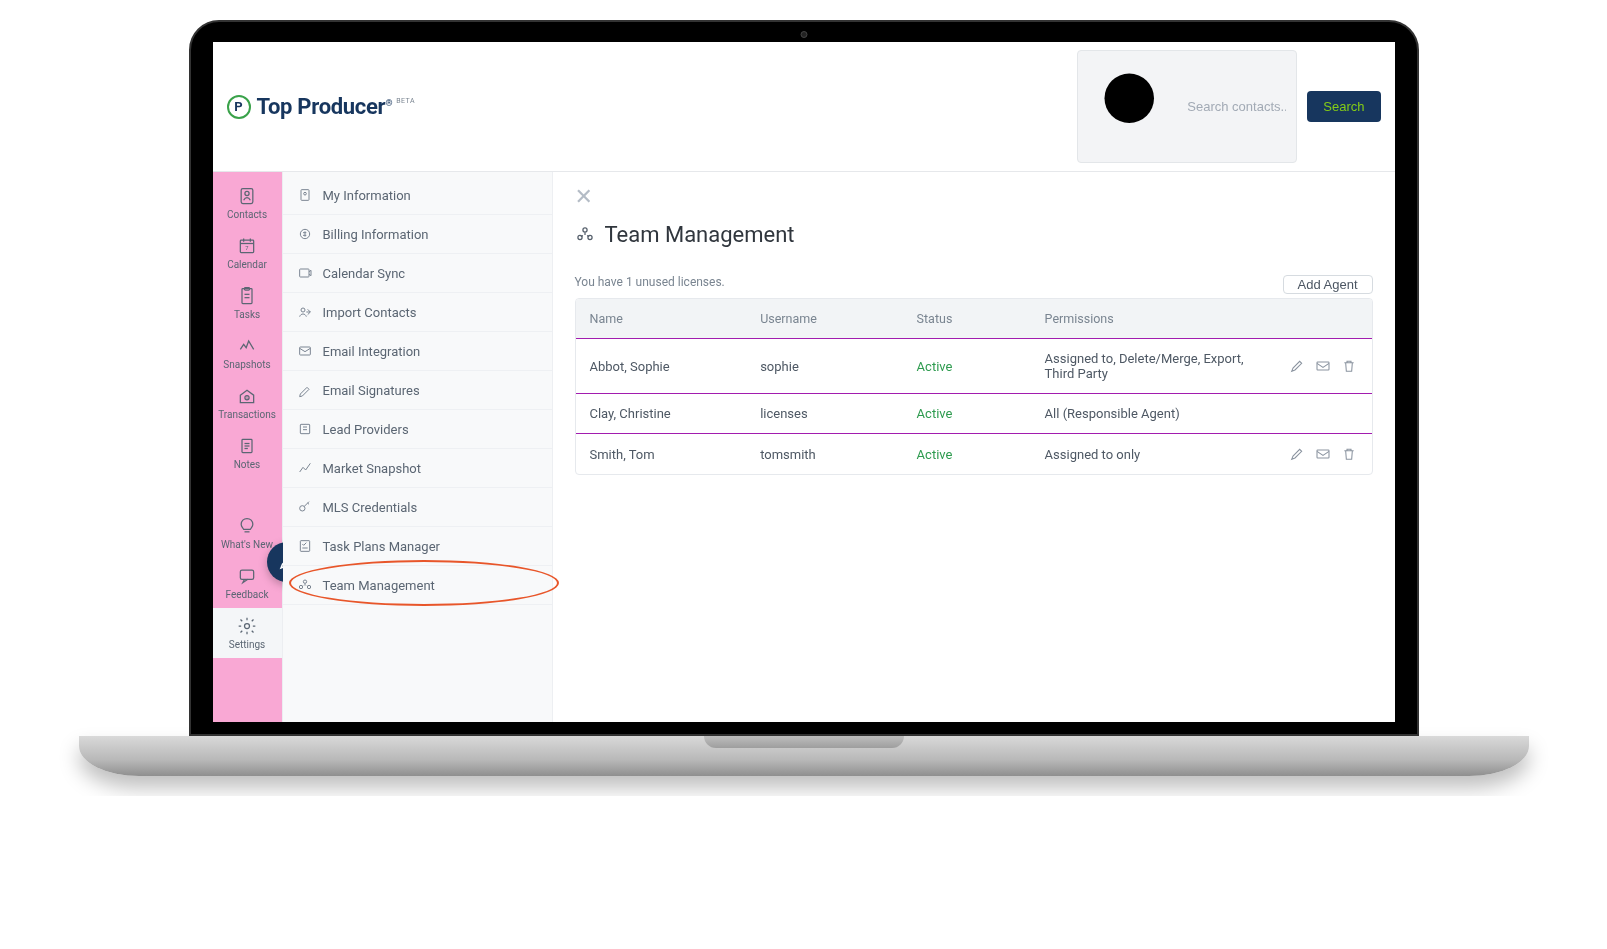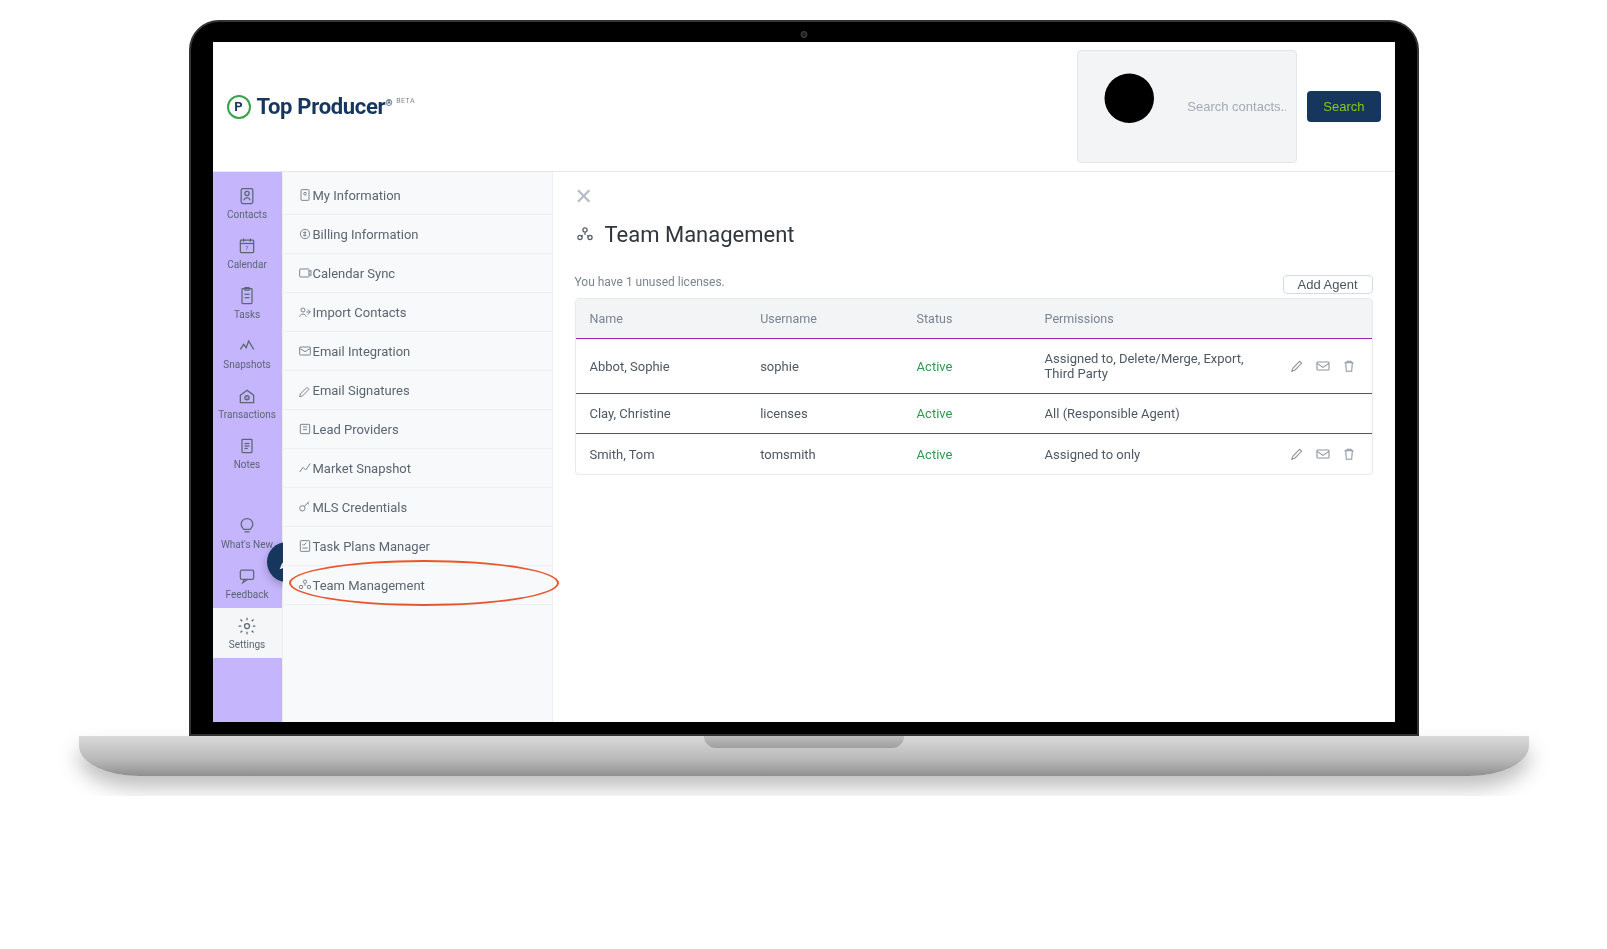--- a/index.html
+++ b/index.html
@@ -131,21 +131,21 @@
   }
 
   
   .body-row {
     display: flex;
     flex: 1;
     min-height: 0;
   }
   .sidebar {
     width: 70px;
-    background: #c4b5fd;
+    background: #f9a8d4;
     border-right: 1px solid #eceef1;
     display: flex;
     flex-direction: column;
     align-items: center;
     padding-top: 6px;
     position: relative;
   }
   .nav-item {
     width: 100%;
     display: flex;
@@ -176,20 +176,21 @@
   .settings-menu {
     width: 270px;
     background: #f8f9fa;
     border-right: 1px solid #edeff2;
     padding-top: 4px;
     position: relative;
   }
   .settings-item {
     display: flex;
     align-items: center;
+    gap: 10px;
     padding: 11px 14px;
     color: #5b6673;
     font-size: 13px;
     border-bottom: 1px solid #eef0f3;
     cursor: pointer;
     position: relative;
     z-index: 2;
   }
   .settings-item svg { width: 16px; height: 16px; stroke: #7b8592; fill: none; stroke-width: 1.5; }
   .highlight-ellipse {

